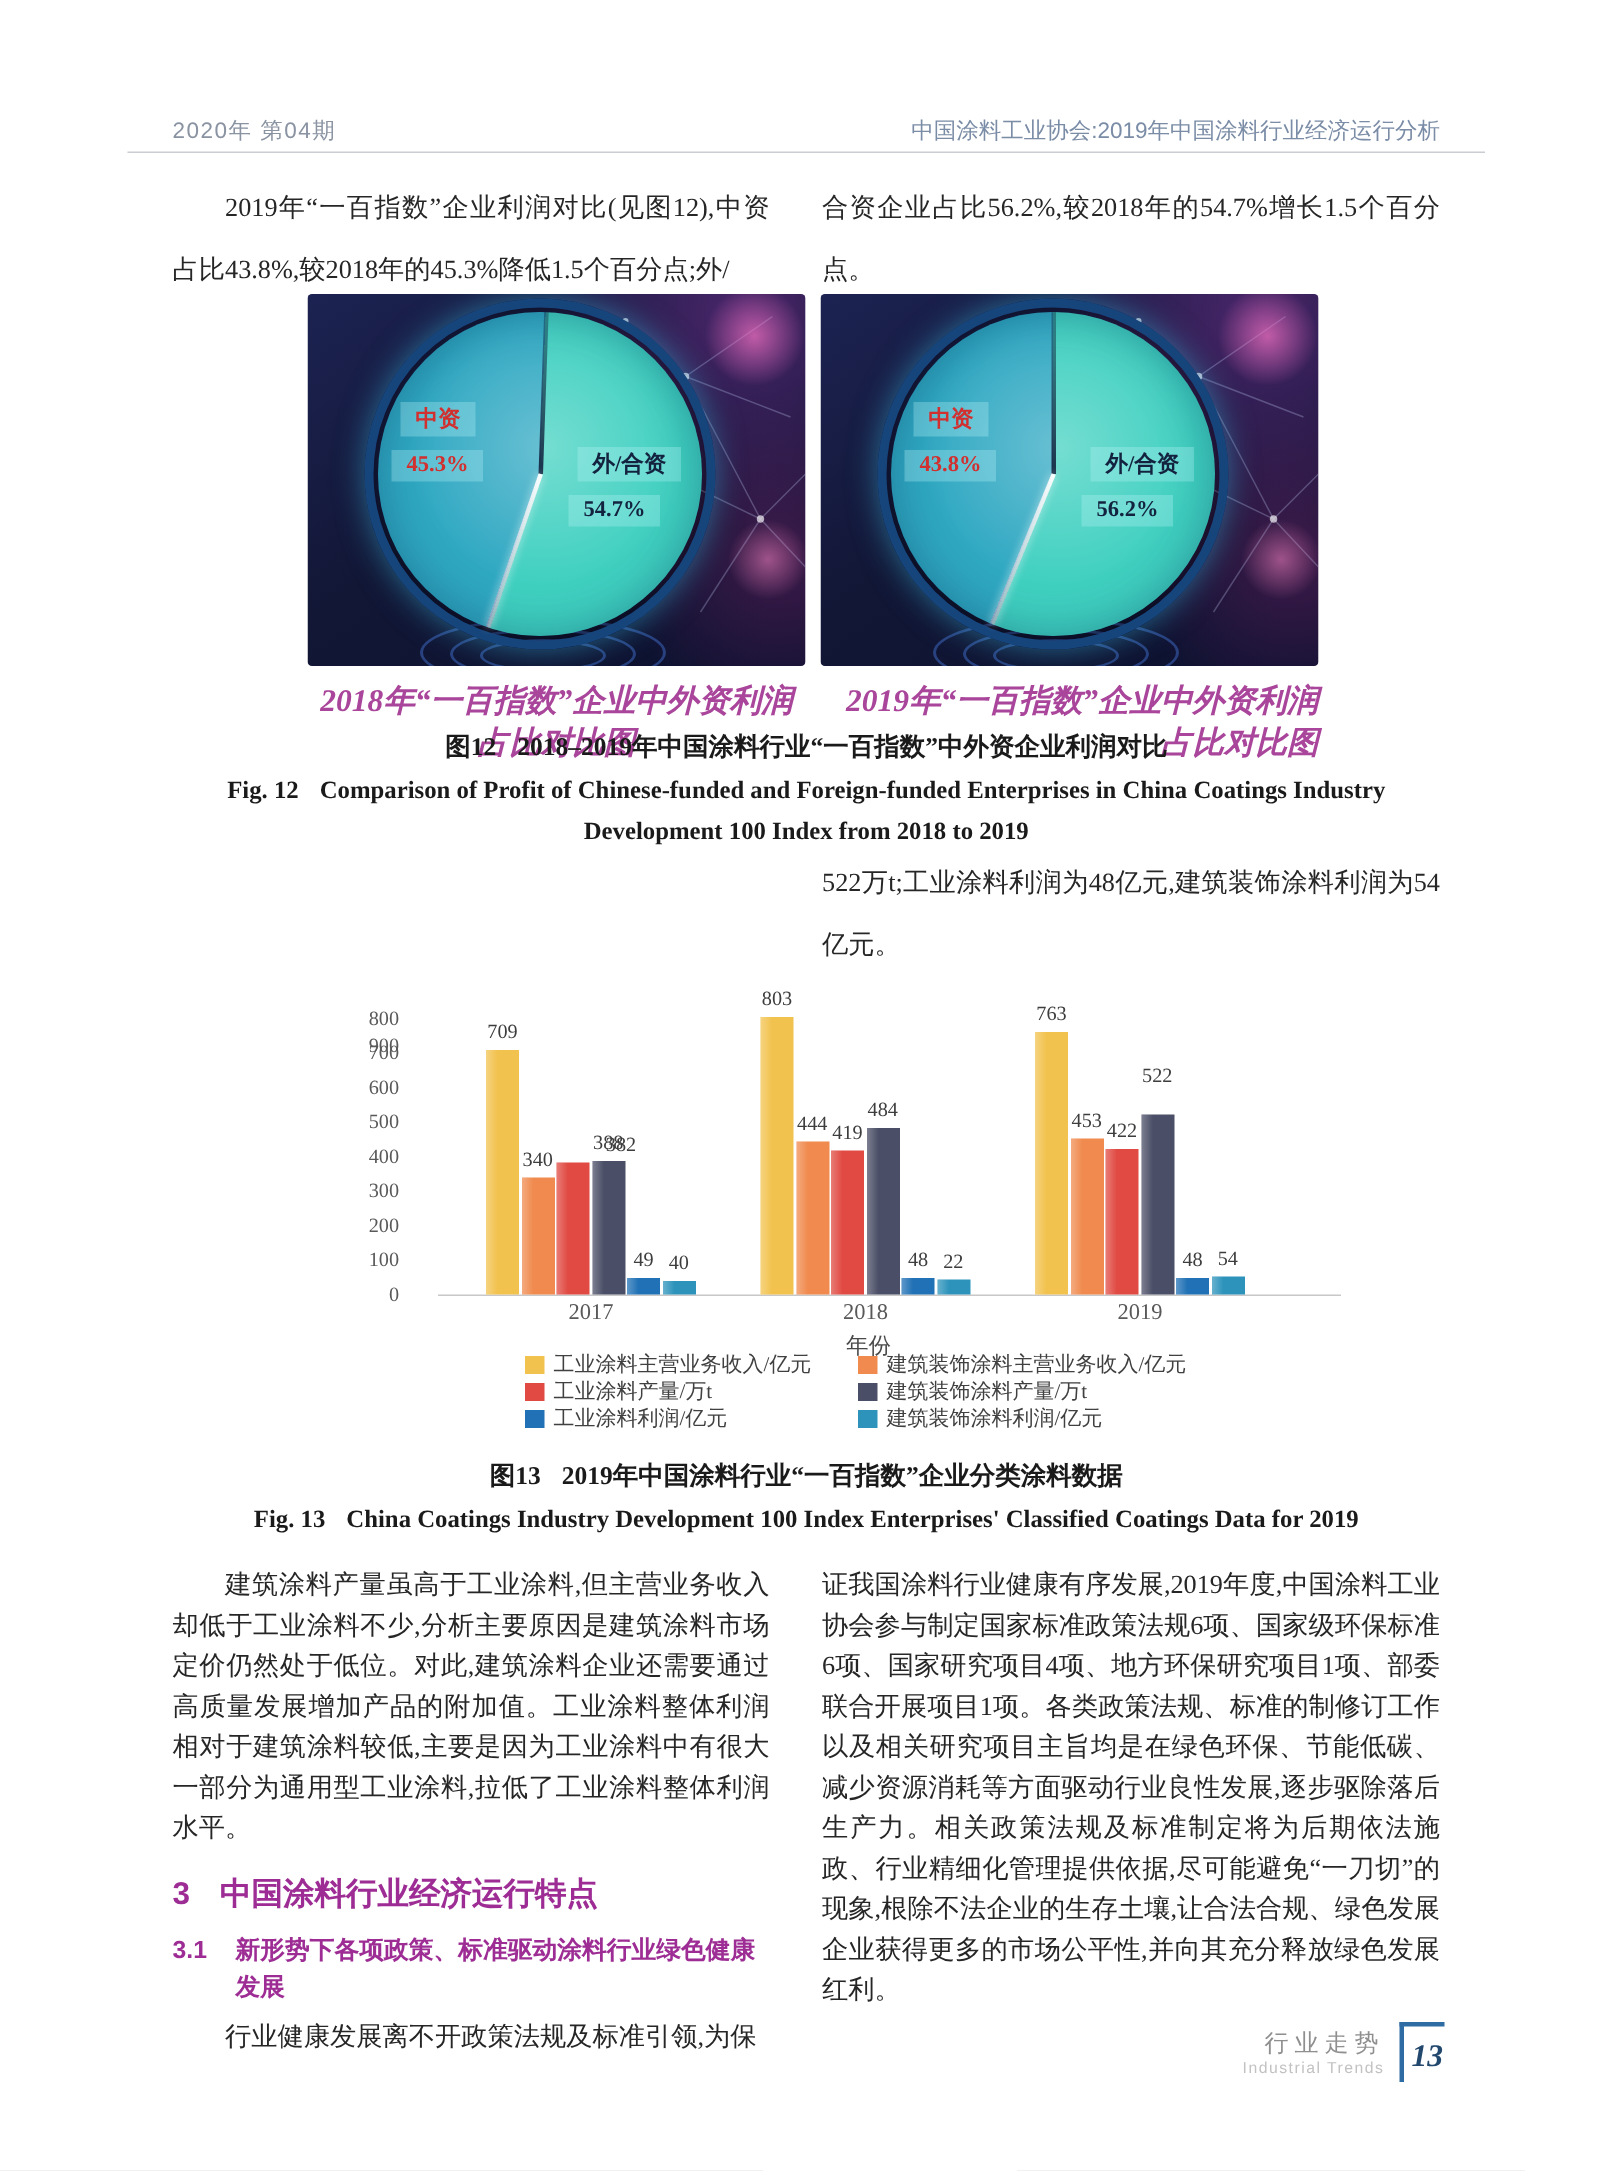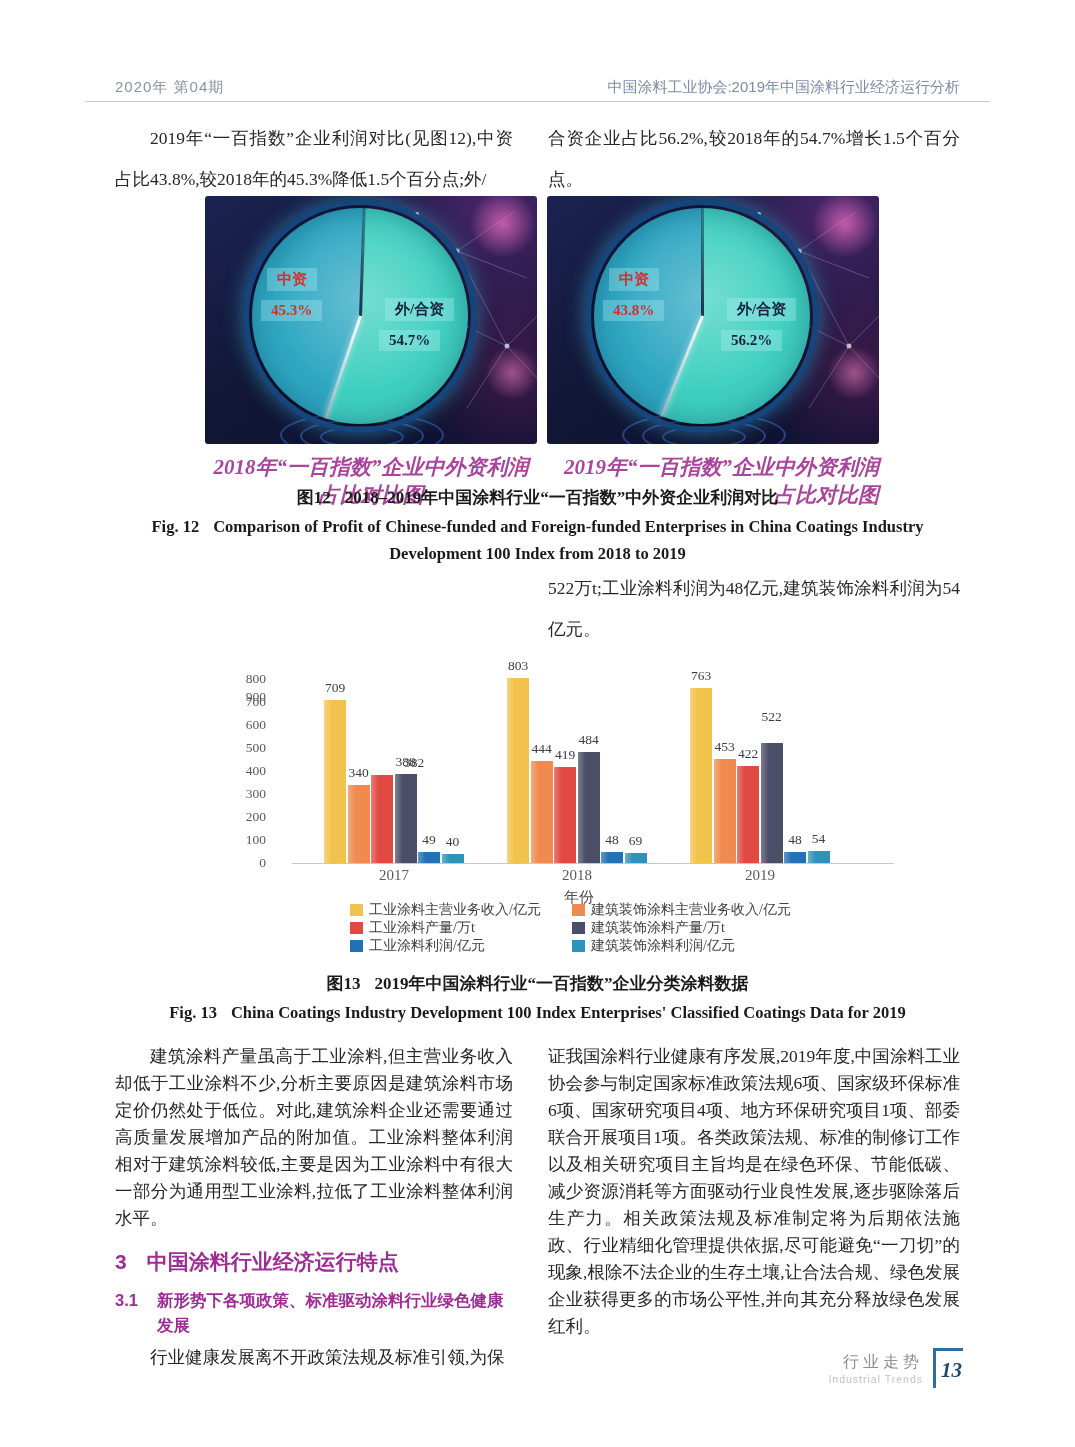--- a/index.html
+++ b/index.html
@@ -241,21 +241,21 @@
             <div class="bar-wrap" style="left: 70.5px; height: 207px;">
               <div class="bar" style="height: 111px; background-color: rgb(74, 78, 102);"></div>
               <div class="bar-value" style="bottom: 115px;">484</div>
             </div>
             <div class="bar-wrap" style="left: 94px; height: 207px;">
               <div class="bar" style="height: 11px; background-color: rgb(32, 113, 181);"></div>
               <div class="bar-value" style="bottom: 15px;">48</div>
             </div>
             <div class="bar-wrap" style="left: 117.5px; height: 207px;">
               <div class="bar" style="height: 10px; background-color: rgb(45, 147, 187);"></div>
-              <div class="bar-value" style="bottom: 14px;">69</div>
+              <div class="bar-value" style="bottom: 14px;">22</div>
             </div>
             <div class="bar-xlabel">2018</div>
           </div>
           <div class="bar-group">
             <div class="bar-wrap" style="left: 0px; height: 207px;">
               <div class="bar" style="height: 175px; background-color: rgb(242, 194, 78);"></div>
               <div class="bar-value" style="bottom: 179px;">763</div>
             </div>
             <div class="bar-wrap" style="left: 23.5px; height: 207px;">
               <div class="bar" style="height: 104px; background-color: rgb(240, 138, 78);"></div>

